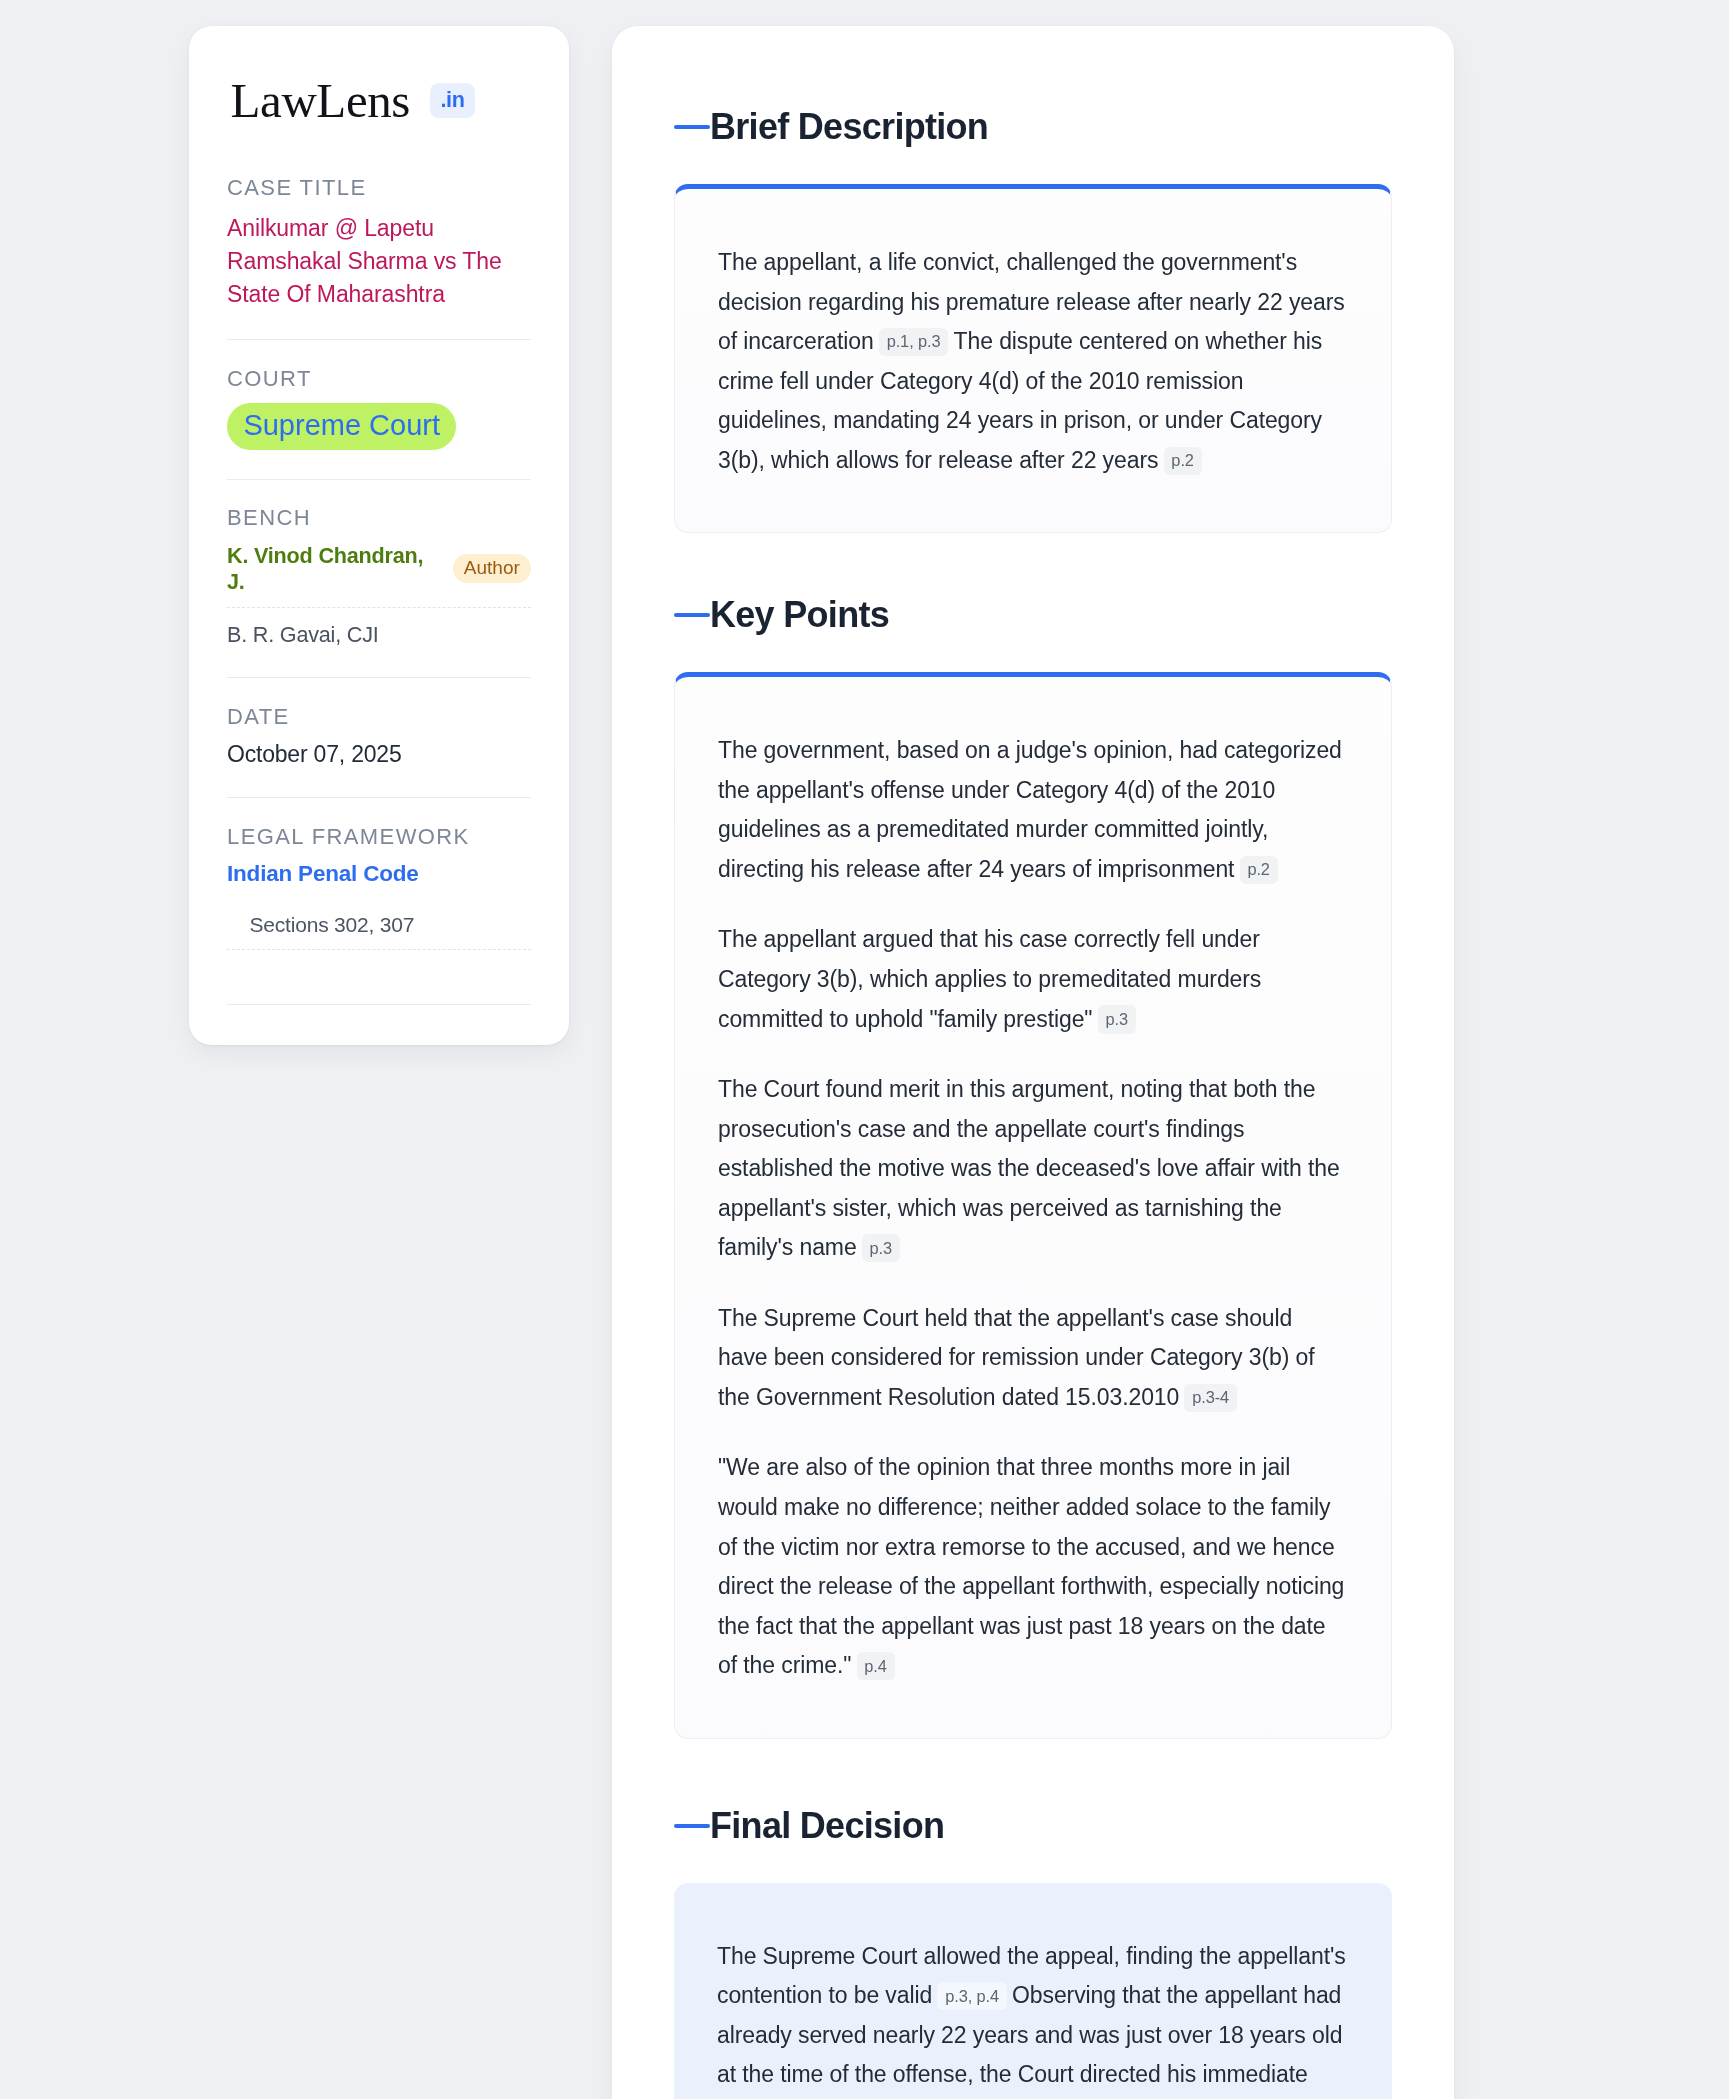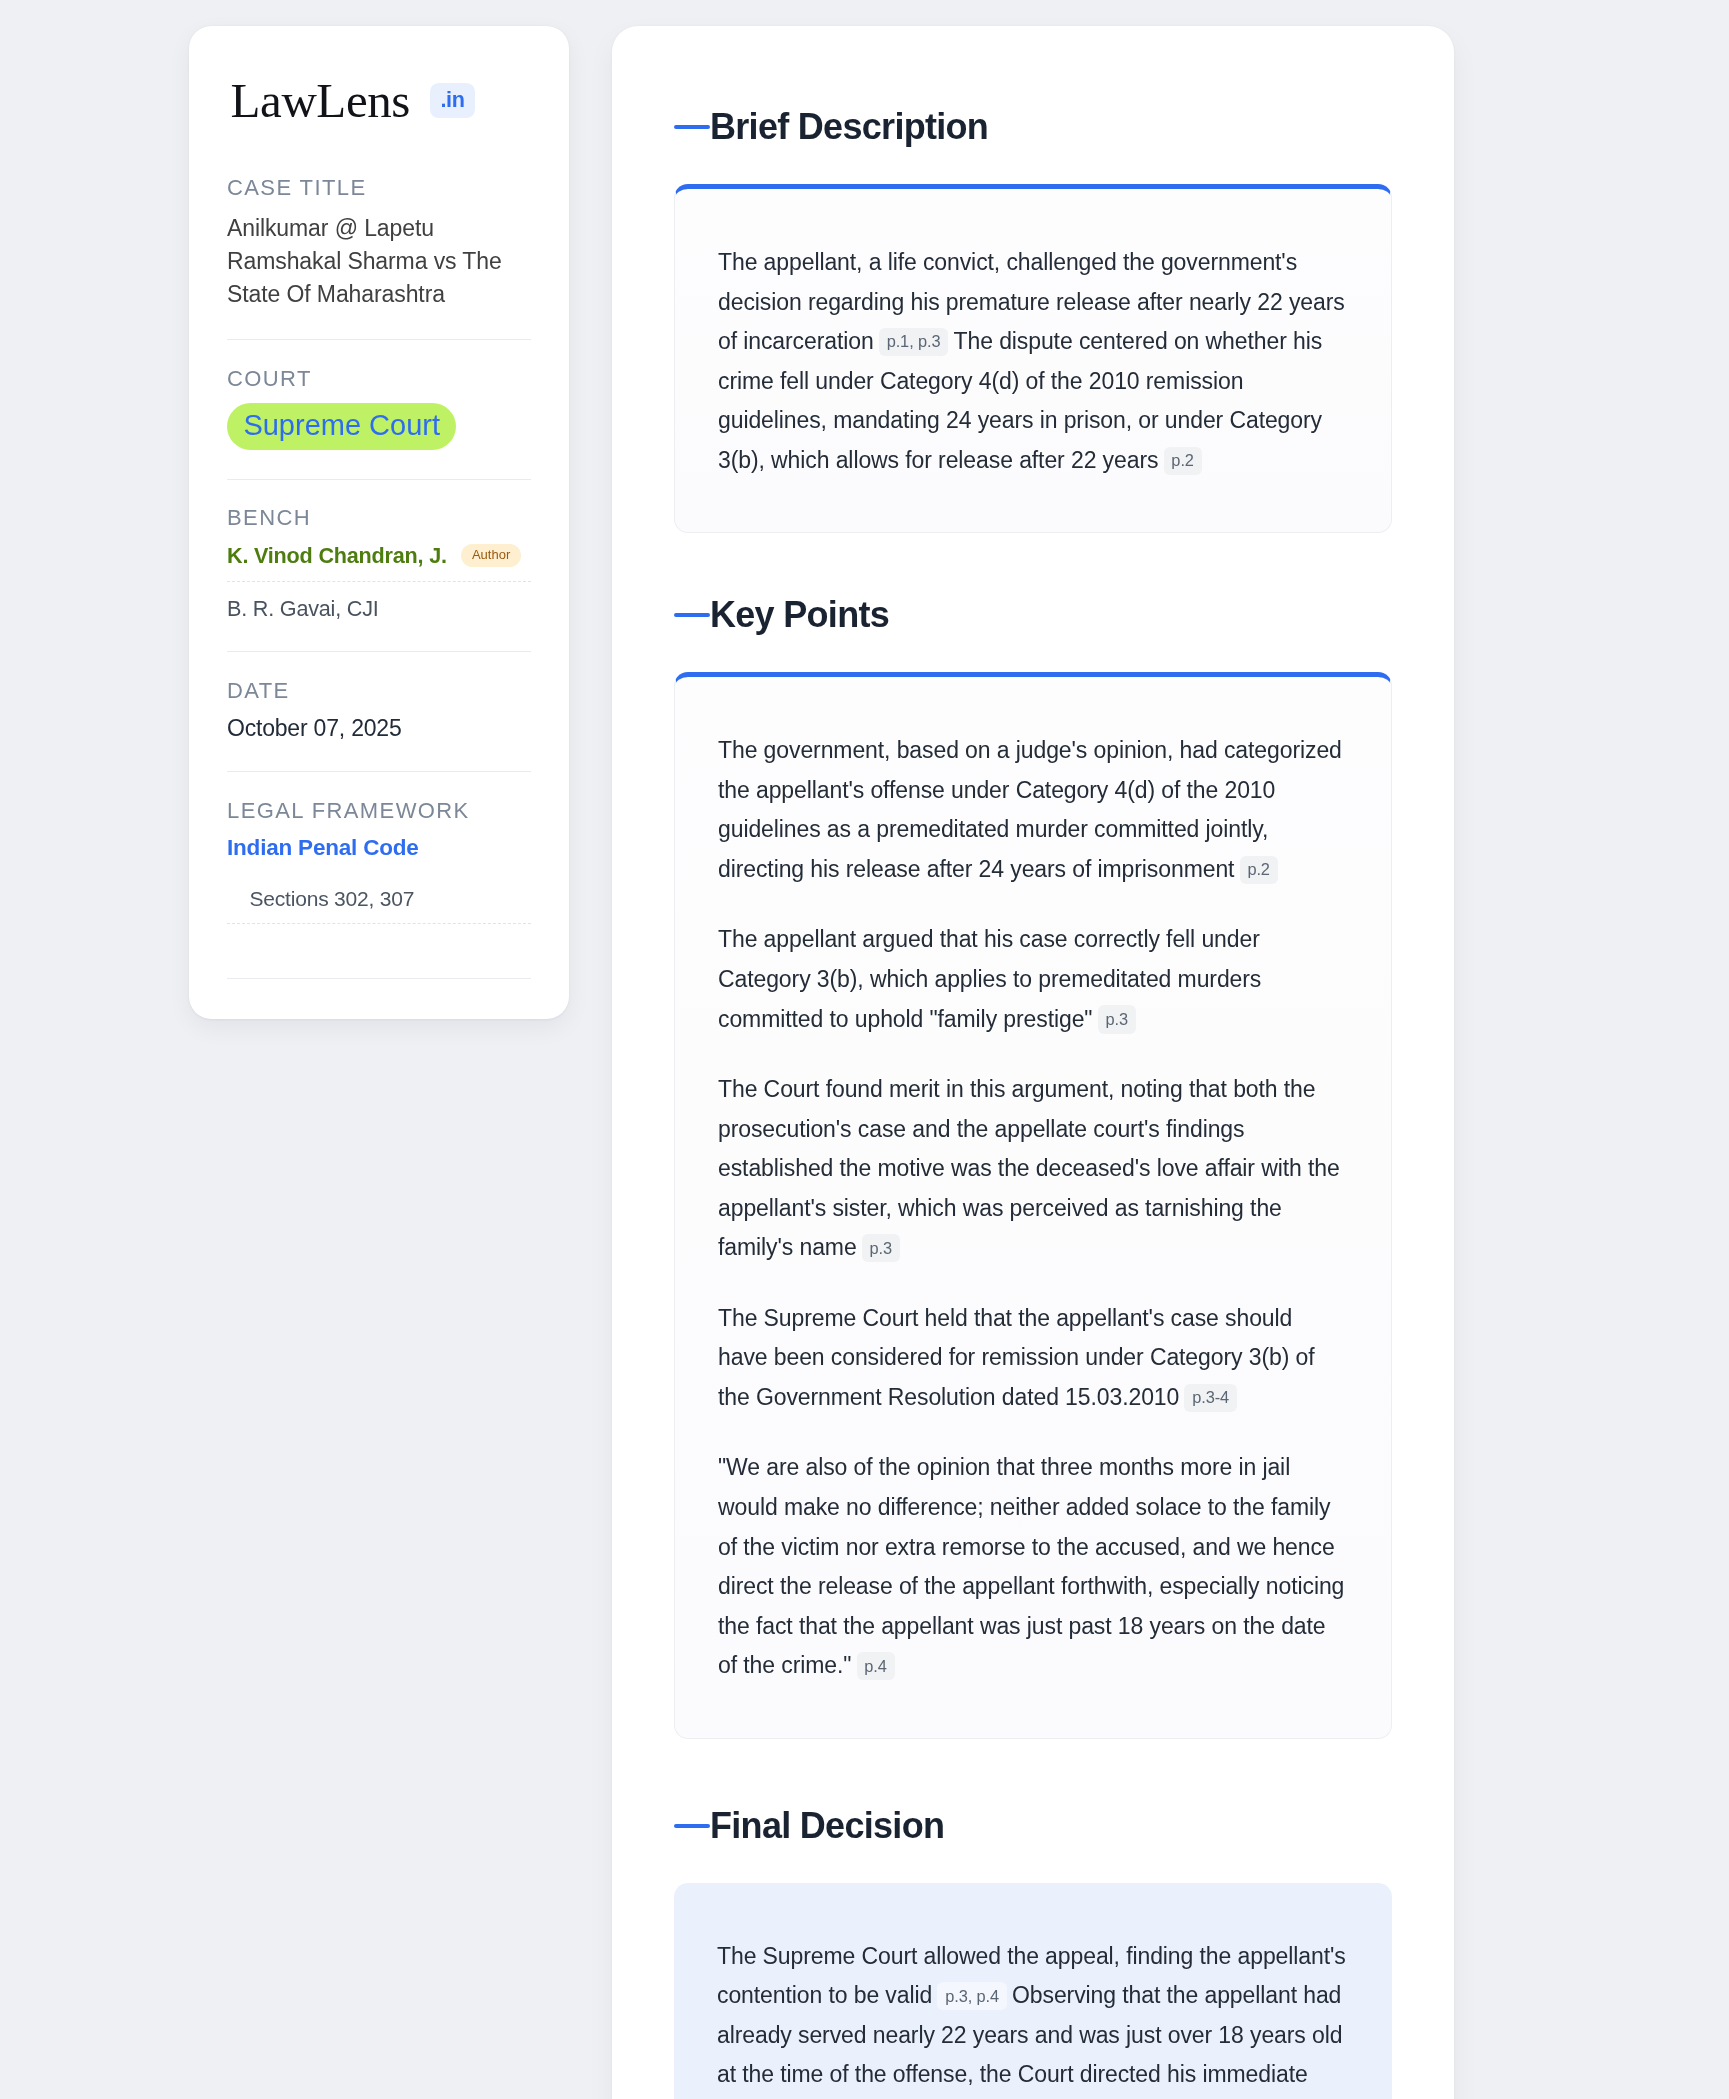--- a/index.html
+++ b/index.html
@@ -60,21 +60,21 @@
     font-size: 22px;
     letter-spacing: 1.4px;
     color: #7c8797;
     text-transform: uppercase;
     margin-bottom: 11.2px;
   }
 
   .case-title {
     font-size: 23px;
     line-height: 1.42;
-    color: #404040;
+    color: #be185d;
     letter-spacing: -0.1px;
   }
 
   .hr-solid {
     height: 0.9px;
     background: #e9ebef;
     margin: 29px 0 26px 0;
   }
   .hr-dashed {
     height: 0;
@@ -100,21 +100,21 @@
     letter-spacing: -0.2px;
   }
   .bench-name {
     font-size: 21.6px;
     color: #49525f;
     letter-spacing: -0.2px;
   }
   .pill-author {
     background: #fdefd0;
     color: #9a5a12;
-    font-size: 13px;
+    font-size: 19px;
     border-radius: 864px;
     padding: 4.3px 11.2px 6px 11.2px;
     line-height: 1;
   }
 
   .date-value {
     font-size: 23px;
     color: #222b38;
     letter-spacing: -0.2px;
   }

